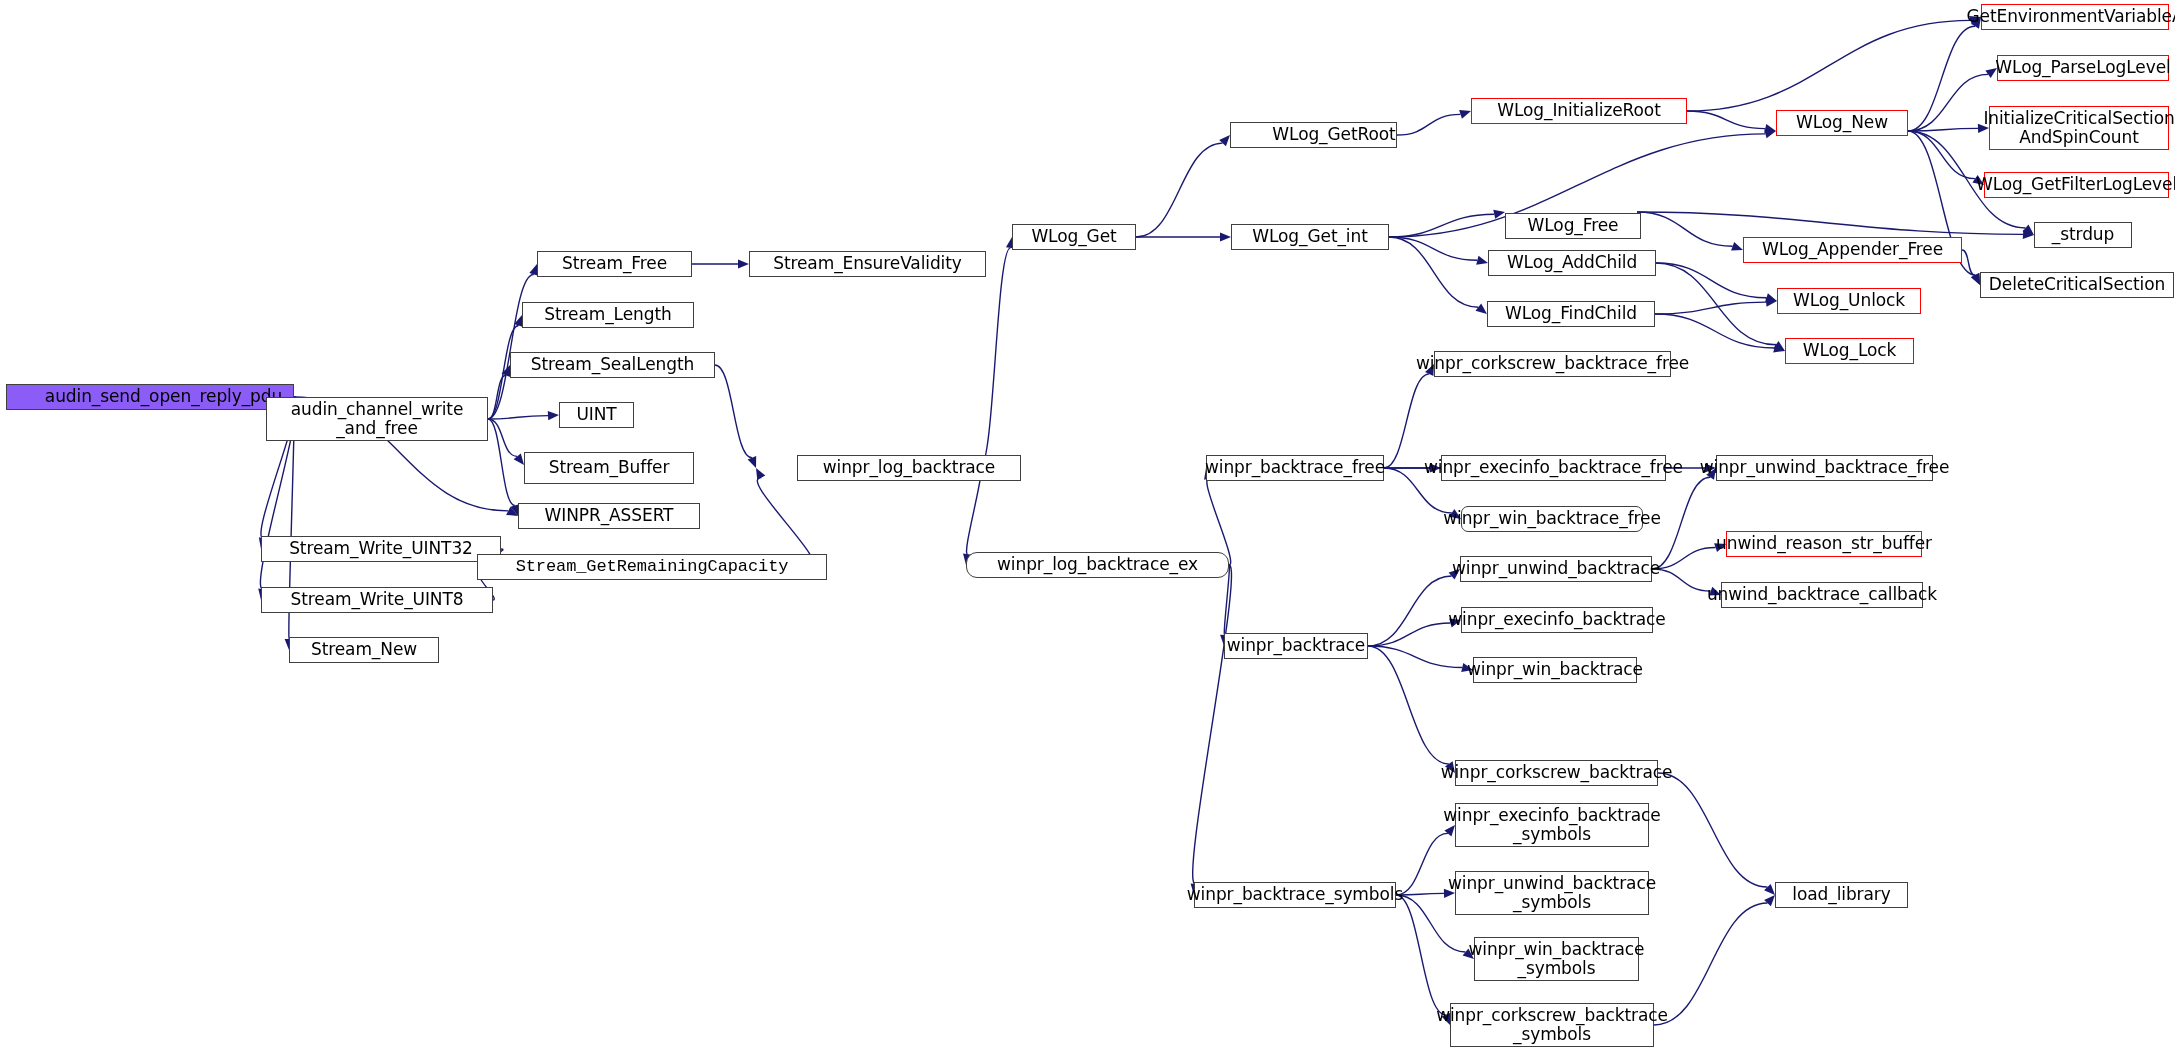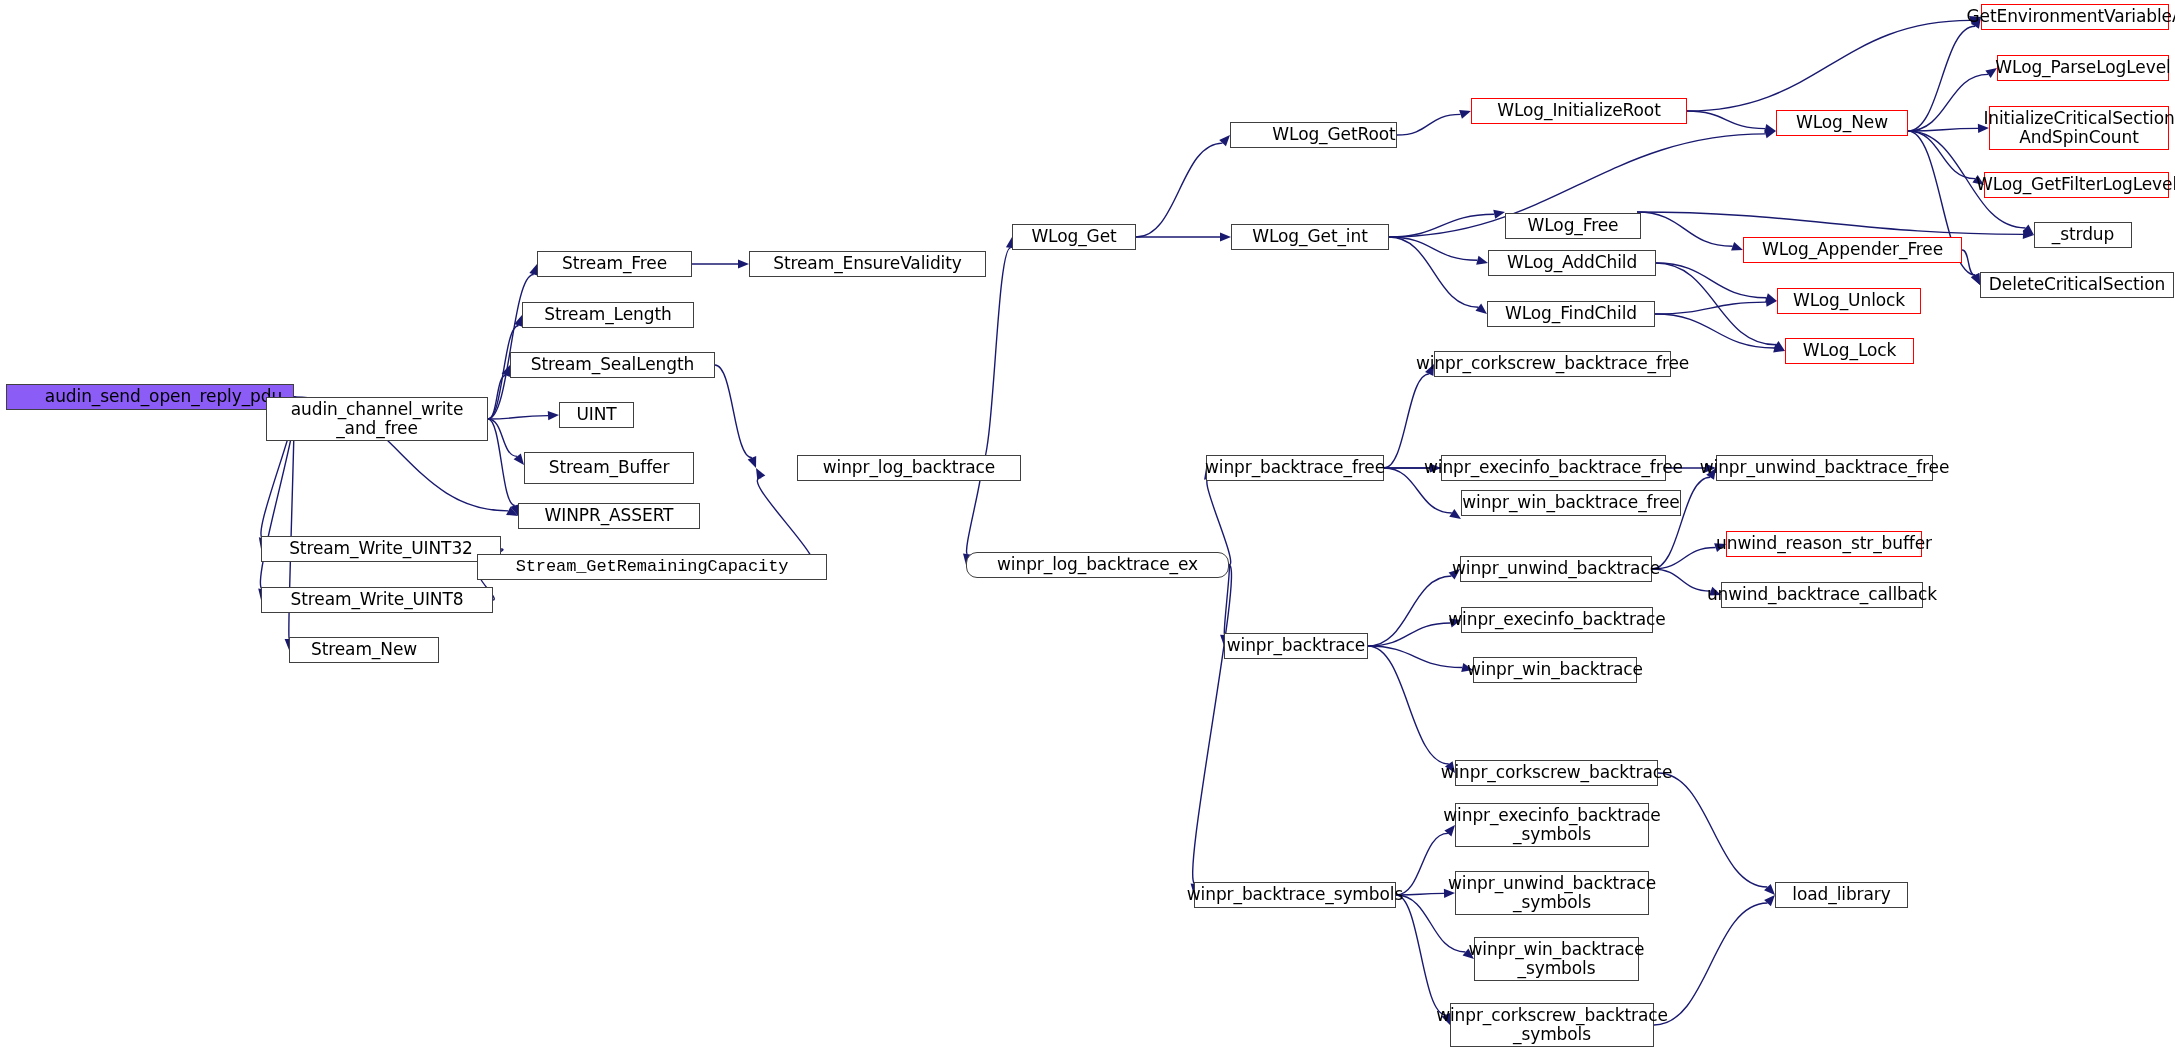--- a/index.html
+++ b/index.html
@@ -212,21 +212,21 @@
       <div class="node" style="left: 1980px; top: 272px; width: 194px; height: 26px;">DeleteCriticalSection</div>
       <div class="node" style="left: 1505px; top: 213px; width: 136px; height: 26px;">WLog_Free</div>
       <div class="node" style="left: 1488px; top: 250px; width: 168px; height: 26px;">WLog_AddChild</div>
       <div class="node" style="left: 1487px; top: 301px; width: 168px; height: 26px;">WLog_FindChild</div>
       <div class="node red" style="left: 1743px; top: 237px; width: 219px; height: 26px;">WLog_Appender_Free</div>
       <div class="node red" style="left: 1777px; top: 288px; width: 144px; height: 26px;">WLog_Unlock</div>
       <div class="node red" style="left: 1785px; top: 338px; width: 129px; height: 26px;">WLog_Lock</div>
       <div class="node" style="left: 1434px; top: 351px; width: 237px; height: 26px;">winpr_corkscrew_backtrace_free</div>
       <div class="node" style="left: 1206px; top: 455px; width: 178px; height: 26px;">winpr_backtrace_free</div>
       <div class="node" style="left: 1441px; top: 455px; width: 225px; height: 26px;">winpr_execinfo_backtrace_free</div>
-      <div class="node" style="left: 1461px; top: 490px; width: 220px; height: 26px;">winpr_win_backtrace_free</div>
+      <div class="node" style="left: 1461px; top: 506px; width: 182px; height: 26px; border-radius: 7px;">winpr_win_backtrace_free</div>
       <div class="node" style="left: 1716px; top: 455px; width: 217px; height: 26px;">winpr_unwind_backtrace_free</div>
       <div class="node" style="left: 1460px; top: 556px; width: 192px; height: 26px;">winpr_unwind_backtrace</div>
       <div class="node red" style="left: 1726px; top: 531px; width: 196px; height: 26px;">unwind_reason_str_buffer</div>
       <div class="node" style="left: 1721px; top: 582px; width: 202px; height: 26px;">unwind_backtrace_callback</div>
       <div class="node" style="left: 1224px; top: 633px; width: 144px; height: 26px;">winpr_backtrace</div>
       <div class="node" style="left: 1461px; top: 607px; width: 192px; height: 26px;">winpr_execinfo_backtrace</div>
       <div class="node" style="left: 1473px; top: 657px; width: 164px; height: 26px;">winpr_win_backtrace</div>
       <div class="node" style="left: 1455px; top: 760px; width: 203px; height: 26px;">winpr_corkscrew_backtrace</div>
       <div class="node" style="left: 1194px; top: 882px; width: 202px; height: 26px;">winpr_backtrace_symbols</div>
       <div class="node" style="left: 1455px; top: 803px; width: 194px; height: 44px;">winpr_execinfo_backtrace

